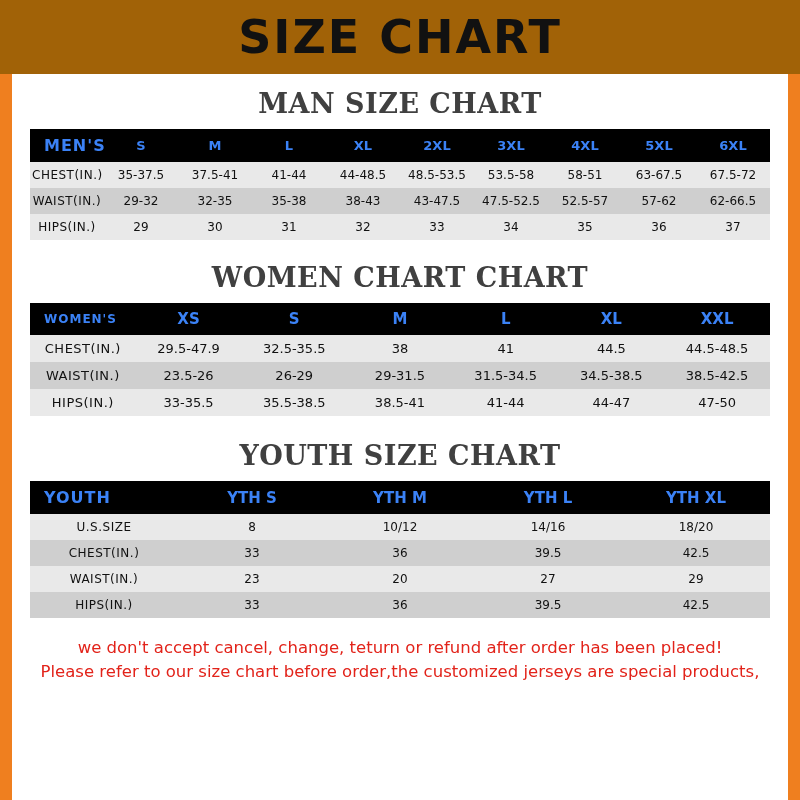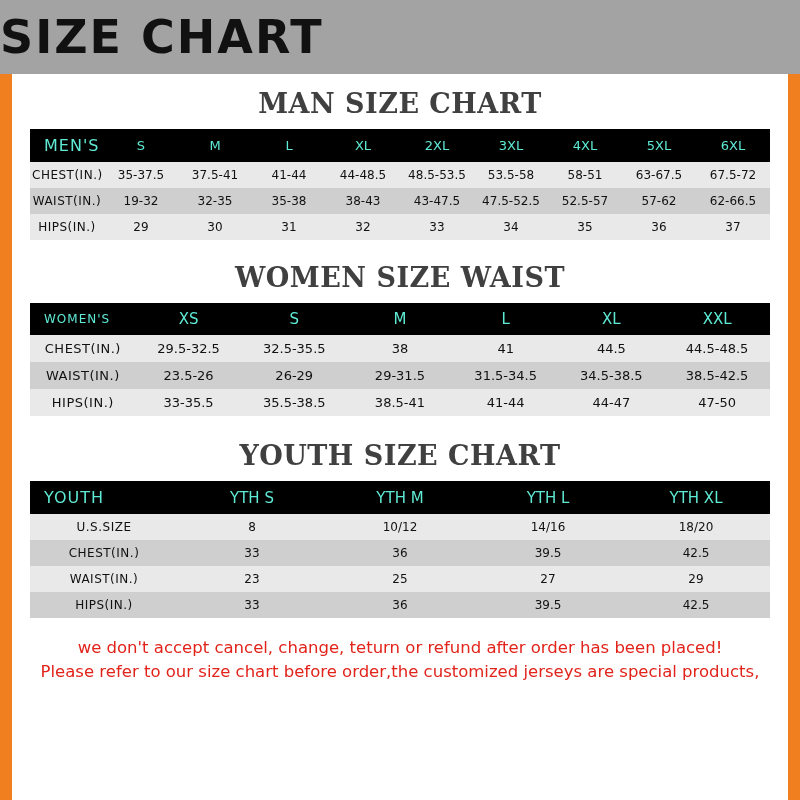--- a/index.html
+++ b/index.html
@@ -17,23 +17,24 @@
     position: relative;
     width: 800px;
     height: 800px;
     background: #ffffff;
     box-sizing: border-box;
     border-left: 12px solid #ef7f1f;
     border-right: 12px solid #ef7f1f;
   }
   .banner {
     height: 74px;
-    background: #a3a3a3;
+    background: #a16207;
     display: flex;
     align-items: center;
+    justify-content: center;
     margin: 0 -12px;
   }
   .banner-title {
     font-family: "DejaVu Sans", sans-serif;
     font-weight: bold;
     font-size: 46px;
     letter-spacing: 2px;
     color: #111111;
     text-transform: uppercase;
   }
@@ -61,22 +62,22 @@
   table.size-table td {
     text-align: center;
     font-family: "DejaVu Sans", sans-serif;
     color: #111111;
   }
   
   table.size-table thead tr {
     background: #000000;
   }
   table.size-table thead th {
-    color: #5eead4;
-    font-weight: normal;
+    color: #3b82f6;
+    font-weight: bold;
     padding: 7px 2px;
     font-size: 14px;
   }
   table.size-table thead th.rowhead {
     text-align: left;
     padding-left: 14px;
     font-size: 16px;
     letter-spacing: 1px;
   }
   
@@ -150,21 +151,21 @@
           <td>41-44</td>
           <td>44-48.5</td>
           <td>48.5-53.5</td>
           <td>53.5-58</td>
           <td>58-51</td>
           <td>63-67.5</td>
           <td>67.5-72</td>
         </tr>
         <tr class="band-dark">
           <td class="rowhead">WAIST(IN.)</td>
-          <td>19-32</td>
+          <td>29-32</td>
           <td>32-35</td>
           <td>35-38</td>
           <td>38-43</td>
           <td>43-47.5</td>
           <td>47.5-52.5</td>
           <td>52.5-57</td>
           <td>57-62</td>
           <td>62-66.5</td>
         </tr>
         <tr class="band-light">
@@ -175,37 +176,37 @@
           <td>32</td>
           <td>33</td>
           <td>34</td>
           <td>35</td>
           <td>36</td>
           <td>37</td>
         </tr>
       </tbody>
     </table>
 
-    <div class="section-title t-women">WOMEN SIZE WAIST</div>
+    <div class="section-title t-women">WOMEN CHART CHART</div>
     <table class="size-table" id="women-table">
       <thead>
         <tr>
           <th class="rowhead">WOMEN'S</th>
           <th>XS</th>
           <th>S</th>
           <th>M</th>
           <th>L</th>
           <th>XL</th>
           <th>XXL</th>
         </tr>
       </thead>
       <tbody>
         <tr class="band-light">
           <td class="rowhead">CHEST(IN.)</td>
-          <td>29.5-32.5</td>
+          <td>29.5-47.9</td>
           <td>32.5-35.5</td>
           <td>38</td>
           <td>41</td>
           <td>44.5</td>
           <td>44.5-48.5</td>
         </tr>
         <tr class="band-dark">
           <td class="rowhead">WAIST(IN.)</td>
           <td>23.5-26</td>
           <td>26-29</td>
@@ -248,21 +249,21 @@
         <tr class="band-dark">
           <td class="rowhead">CHEST(IN.)</td>
           <td>33</td>
           <td>36</td>
           <td>39.5</td>
           <td>42.5</td>
         </tr>
         <tr class="band-light">
           <td class="rowhead">WAIST(IN.)</td>
           <td>23</td>
-          <td>25</td>
+          <td>20</td>
           <td>27</td>
           <td>29</td>
         </tr>
         <tr class="band-dark">
           <td class="rowhead">HIPS(IN.)</td>
           <td>33</td>
           <td>36</td>
           <td>39.5</td>
           <td>42.5</td>
         </tr>

